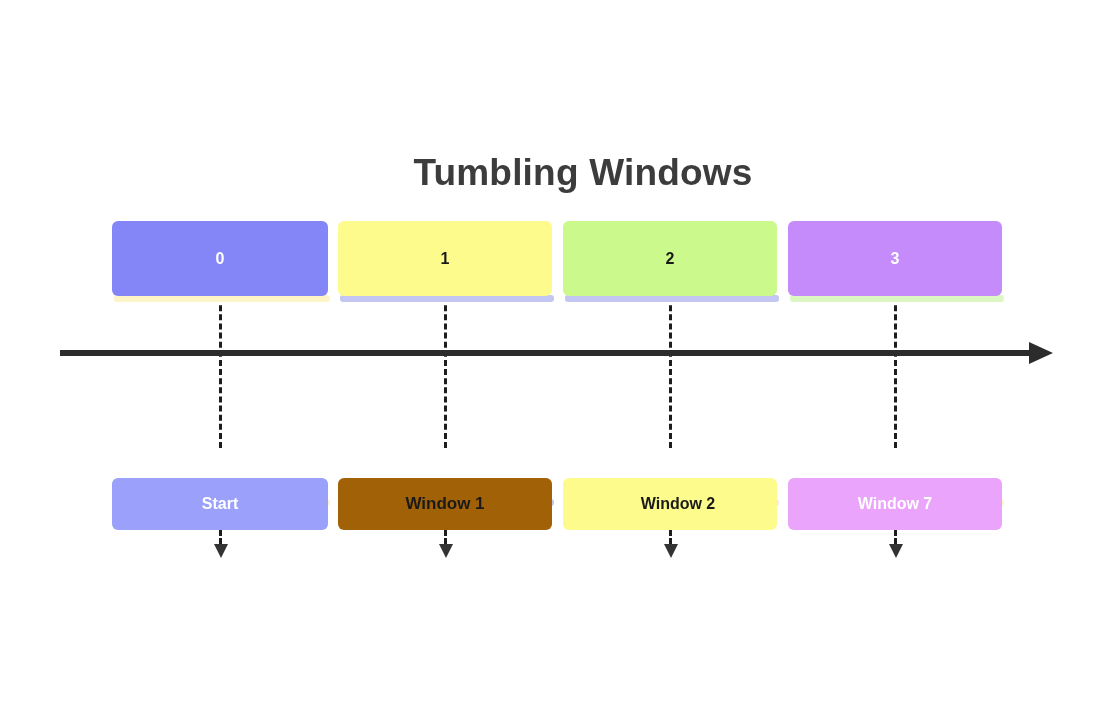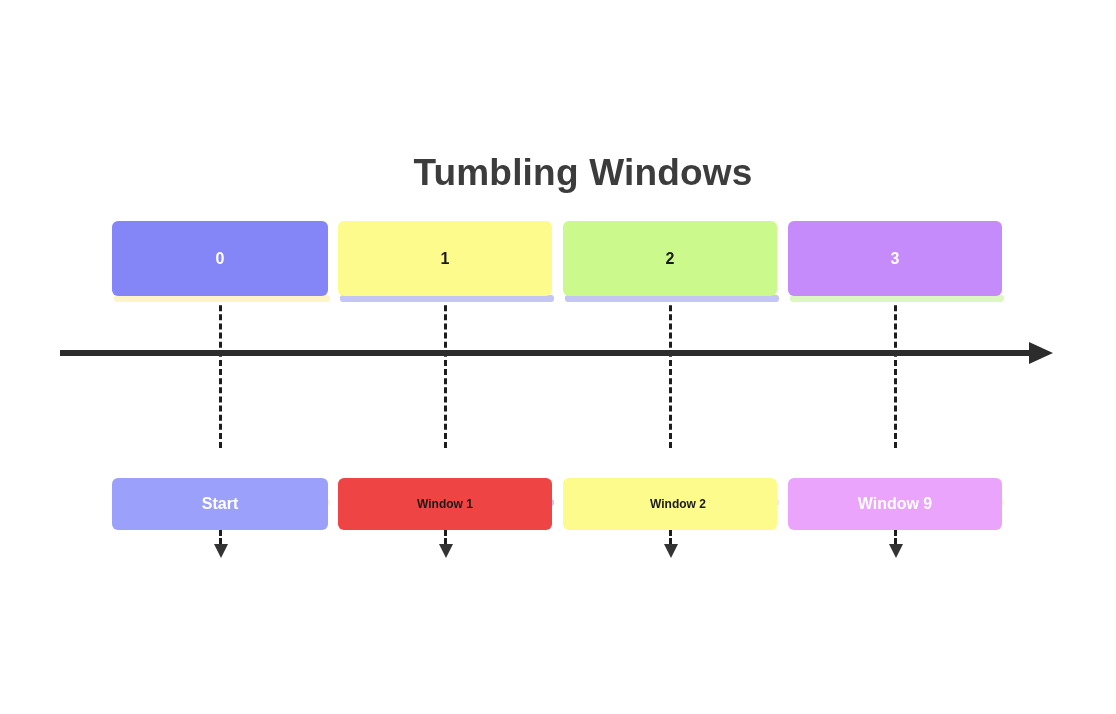--- a/index.html
+++ b/index.html
@@ -130,23 +130,23 @@
       <div class="block top" style="left: 338px; top: 221px; width: 214px; background: rgb(252, 251, 139); color: rgb(26, 26, 26); font-size: 16px;">1</div>
       <div class="shadow-bar" style="left: 565px; top: 295px; width: 214px; background: rgb(195, 197, 243);"></div>
       <div class="block top" style="left: 563px; top: 221px; width: 214px; background: rgb(204, 249, 139); color: rgb(26, 26, 26); font-size: 16px;">2</div>
       <div class="shadow-bar" style="left: 790px; top: 295px; width: 214px; background: rgb(220, 247, 193);"></div>
       <div class="block top" style="left: 788px; top: 221px; width: 214px; background: rgb(197, 139, 251); color: rgb(255, 255, 255); font-size: 16px;">3</div>
     </div>
   <div id="bottom-row">
       <div class="shadow-bar" style="left: 114px; top: 499px; width: 216px; background: rgb(253, 245, 200);"></div>
       <div class="block bottom" style="left: 112px; top: 448px; width: 216px; background: rgb(155, 160, 251); color: rgb(255, 255, 255); font-size: 16px;">Start</div>
       <div class="shadow-bar" style="left: 340px; top: 499px; width: 214px; background: rgb(195, 197, 243);"></div>
-      <div class="block bottom" style="left: 338px; top: 448px; width: 214px; background: #ef4444; color: rgb(26, 26, 26); font-size: 12px;">Window 1</div>
+      <div class="block bottom" style="left: 338px; top: 448px; width: 214px; background: #a16207; color: rgb(26, 26, 26); font-size: 17px;">Window 1</div>
       <div class="shadow-bar" style="left: 565px; top: 499px; width: 214px; background: rgb(250, 227, 246);"></div>
-      <div class="block bottom" style="left: 563px; top: 448px; width: 214px; background: rgb(252, 251, 139); color: rgb(26, 26, 26); font-size: 12px; padding-left: 16px;">Window 2</div>
+      <div class="block bottom" style="left: 563px; top: 448px; width: 214px; background: rgb(252, 251, 139); color: rgb(26, 26, 26); font-size: 16px; padding-left: 16px;">Window 2</div>
       <div class="shadow-bar" style="left: 790px; top: 499px; width: 214px; background: rgb(253, 245, 200);"></div>
-      <div class="block bottom" style="left: 788px; top: 448px; width: 214px; background: rgb(234, 164, 251); color: rgb(255, 255, 255); font-size: 16px;">Window 9</div>
+      <div class="block bottom" style="left: 788px; top: 448px; width: 214px; background: rgb(234, 164, 251); color: rgb(255, 255, 255); font-size: 16px;">Window 7</div>
     </div>
 
   <div id="timeline-line"></div>
   <div id="timeline-arrowhead"></div>
 
 </div>
 
 </body></html>

